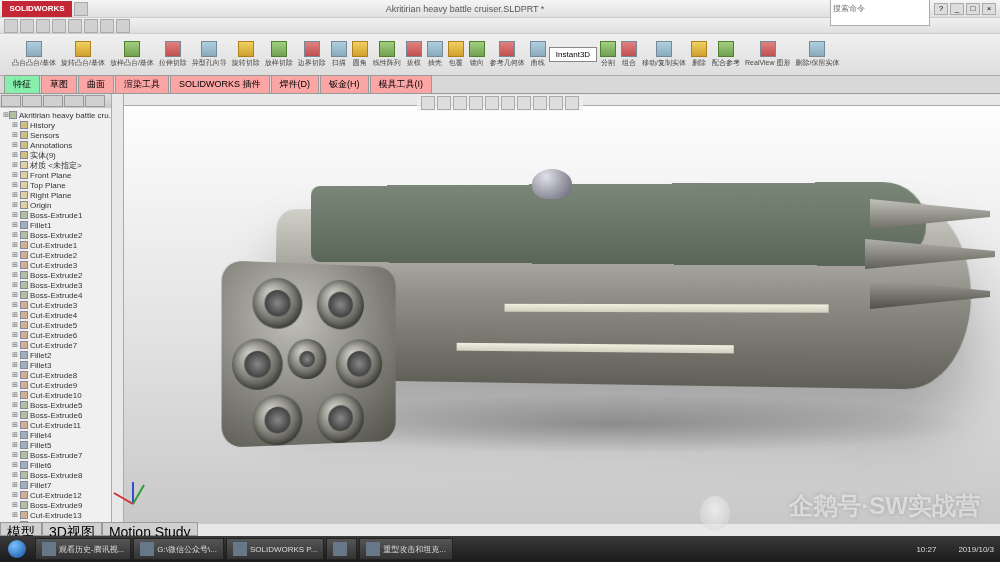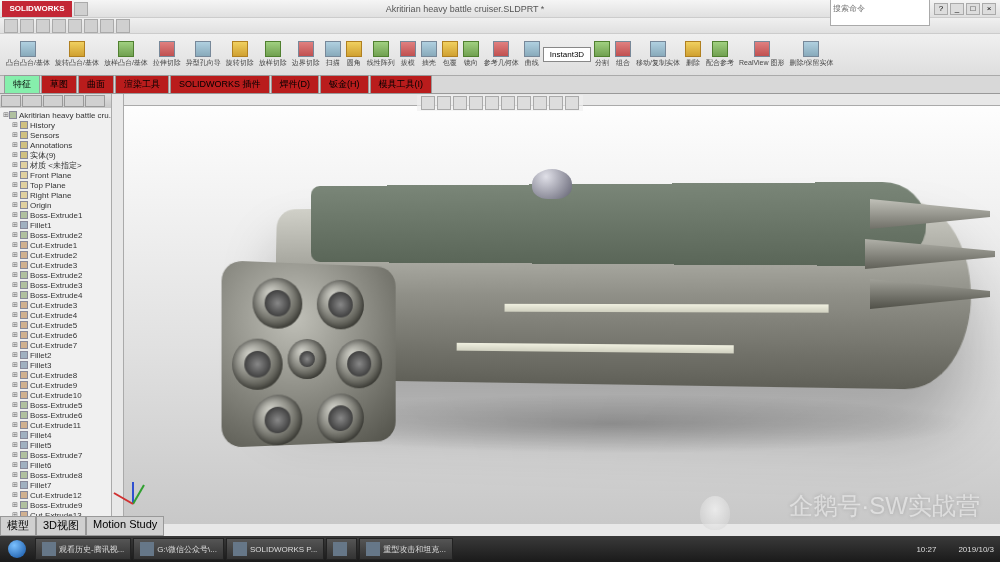--- a/index.html
+++ b/index.html
@@ -11,31 +11,31 @@
 .title-text { flex:1; text-align:center; font-size:9px; color:#555;padding-left:12px; }
 .search-box { width:100px; height:14px; background:#fff; border:1px solid #aaa; font-size:8px; padding:16px 2px; }
 .win-controls { display:flex; gap:2px; margin:0 4px; }
 .win-btn { width:14px; height:12px; background:#ddd; border:1px solid #aaa; font-size:8px; display:flex; align-items:center; justify-content:center; cursor:pointer; }
 
 
 .menubar { height:16px; background:linear-gradient(#f0f0f0,#e0e0e0); display:flex; align-items:center; padding:0 4px; gap:2px; border-bottom:1px solid #ccc; }
 .menu-icon { width:14px; height:14px; background:#d0d0d0; border:1px solid #aaa; }
 
 
-.ribbon { height:42px; background:linear-gradient(#f0f0f0,#dedede); display:flex; align-items:center; padding:2px 4px; border-bottom:1px solid #aaa; gap:1px; }
+.ribbon { height:42px; background:linear-gradient(#f0f0f0,#dedede); display:flex; align-items:center; padding:2px 10px; border-bottom:1px solid #aaa; gap:1px; }
 .ribbon-btn { display:flex; flex-direction:column; align-items:center; font-size:7px; color:#444; cursor:pointer; padding:1px 2px; }
 .ribbon-ico { width:16px; height:16px; background:linear-gradient(#b0d0e0,#8ab); border:1px solid #789; margin-bottom:1px; }
 .ribbon-ico.yellow { background:linear-gradient(#f0d060,#d0a030); border-color:#b08020; }
 .ribbon-ico.green { background:linear-gradient(#a0d080,#70a050); border-color:#508030; }
 .ribbon-ico.red { background:linear-gradient(#e08080,#c05050); }
 .instant3d { background:#fff; border:1px solid #888; padding:2px 6px; font-size:8px; }
 
 
 .tabbar { height:18px; background:#d8d8d8; display:flex; align-items:flex-end; padding:0 4px; border-bottom:1px solid #999; }
-.tab { padding:2px 8px; font-size:9px; background:#b91c1c; border:1px solid #999; border-bottom:none; margin-right:1px; cursor:pointer; }
+.tab { padding:2px 8px; font-size:9px; background:#fca5a5; border:1px solid #999; border-bottom:none; margin-right:1px; cursor:pointer; }
 .tab.active { background:#86efac; }
 
 
 .viewbar { position:absolute; top:95px; left:50%; transform:translateX(-50%); height:16px; display:flex; gap:2px; background:rgba(240,240,240,0.7); padding:1px 4px; z-index:5; }
 .view-ico { width:14px; height:14px; background:#ddd; border:1px solid #aaa; cursor:pointer; }
 
 
 .main { display:flex; height:430px; position:relative; }
 
 
@@ -75,36 +75,36 @@
 .shadow { position:absolute; bottom:10px; left:80px; width:720px; height:60px; background:radial-gradient(ellipse,rgba(0,0,0,0.25),transparent 70%); }
 
 
 .triad { position:absolute; bottom:20px; left:20px; width:30px; height:30px; }
 .axis { position:absolute; bottom:0; left:0; width:2px; transform-origin:bottom; }
 .ax-z { height:22px; background:#3050d0; }
 .ax-y { height:22px; background:#30a030; transform:rotate(30deg); }
 .ax-x { height:22px; background:#d03030; transform:rotate(-60deg); }
 
 
-.btm-tabs { position:absolute; bottom:26px; left:0; height:20px; display:flex; font-size:11px; }
+.btm-tabs { position:absolute; bottom:26px; left:0; height:14px; display:flex; font-size:14px; }
 .btm-tab { padding:1px 6px; background:#d0d0d0; border:1px solid #999; cursor:pointer; }
 
 
 .statusbar { position:absolute; bottom:12px; left:0; right:0; height:14px; background:linear-gradient(#e8e8e8,#d0d0d0); font-size:8px; padding:1px 4px; display:flex; align-items:center; border-top:1px solid #aaa; }
 
 
 .taskbar { position:absolute; bottom:0; left:0; right:0; height:26px; background:linear-gradient(#3a3a3a,#1a1a1a); display:flex; align-items:center; }
 .start-btn { width:34px; height:26px; display:flex; align-items:center; justify-content:center; }
 .win-orb { width:18px; height:18px; border-radius:50%; background:radial-gradient(circle at 35% 30%,#7ac0ff,#1050a0); }
 .task-item { height:22px; padding:0 6px; margin:0 1px; background:linear-gradient(#555,#333); border:1px solid #222; display:flex; align-items:center; color:#ddd; font-size:8px; gap:3px; cursor:pointer; }
 .task-ico { width:14px; height:14px; background:#678; }
 .tray { margin-left:auto; display:flex; align-items:center; gap:22px; padding:0 6px; color:#ddd; font-size:8px; }
 
 
-.watermark { position:absolute; bottom:40px; right:20px; font-size:24px; font-weight:normal; color:rgba(255,255,255,0.5); text-shadow:0 0 4px rgba(0,0,0,0.2); pointer-events:none; }
+.watermark { position:absolute; bottom:40px; right:20px; font-size:24px; font-weight:bold; color:rgba(255,255,255,0.5); text-shadow:0 0 4px rgba(0,0,0,0.2); pointer-events:none; }
 .penguin { position:absolute; bottom:32px; right:270px; width:30px; height:34px; background:radial-gradient(ellipse at 50% 40%,#fff,#ccc); border-radius:50% 50% 45% 45%; opacity:0.6; }
 </style>
 </head>
 <body>
 
 <div class="titlebar">
   <div class="sw-logo">
       <span>SOLIDWORKS</span>
     </div>
   <span class="menu-icon"></span>

